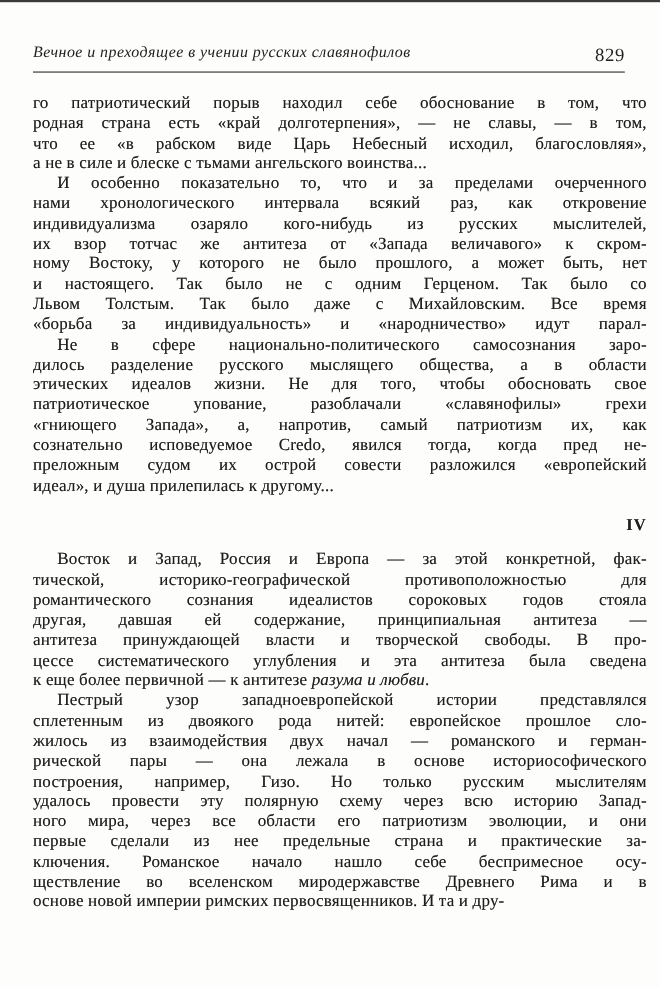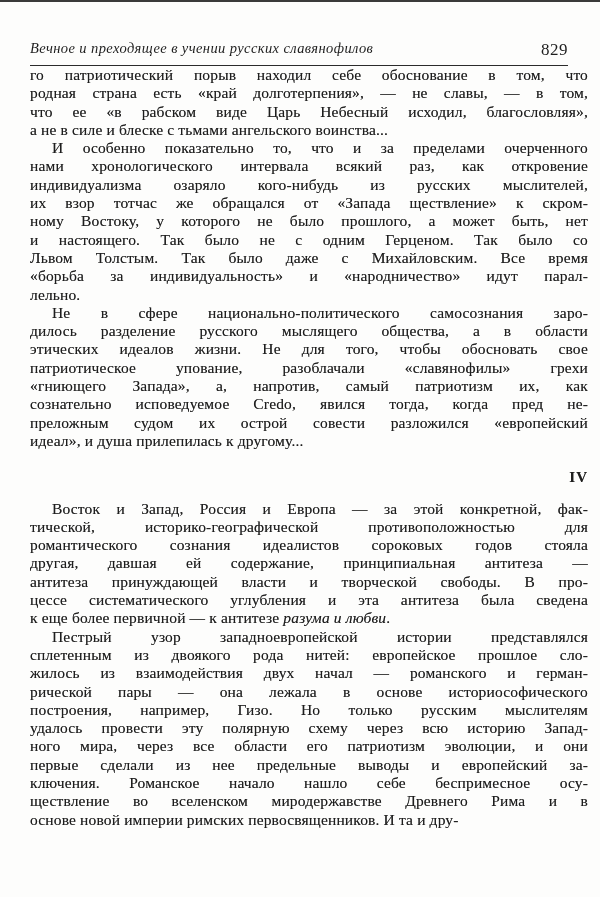--- a/index.html
+++ b/index.html
@@ -37,20 +37,21 @@
   .running-title{
     font-style:italic;
     font-size:14.5px;
     letter-spacing:.4px;
   }
   .page-number{
     font-size:17px;
     letter-spacing:.5px;
   }
   .text-body{
+    margin-top:19px;
     font-size:15.5px;
     line-height:18.3px;
     letter-spacing:.15px;
     text-rendering:optimizeLegibility;
     text-shadow:0 0 .3px rgba(30,30,30,.55);
   }
   .paragraph{margin:0;}
   .line{
     text-align:justify;
     text-align-last:justify;
@@ -84,26 +85,25 @@
       <div class="paragraph">
         <div class="line">го патриотический порыв находил себе обоснование в том, что</div>
         <div class="line">родная страна есть «край долготерпения», — не славы, — в том,</div>
         <div class="line">что ее «в рабском виде Царь Небесный исходил, благословляя»,</div>
         <div class="line para-end">а не в силе и блеске с тьмами ангельского воинства...</div>
       </div>
       <div class="paragraph">
         <div class="line first-indent">И особенно показательно то, что и за пределами очерченного</div>
         <div class="line">нами хронологического интервала всякий раз, как откровение</div>
         <div class="line">индивидуализма озаряло кого-нибудь из русских мыслителей,</div>
-        <div class="line">их взор тотчас же обращался от «Запада ществление» к скром-</div>
+        <div class="line">их взор тотчас же антитеза от «Запада величавого» к скром-</div>
         <div class="line">ному Востоку, у которого не было прошлого, а может быть, нет</div>
         <div class="line">и настоящего. Так было не с одним Герценом. Так было со</div>
         <div class="line">Львом Толстым. Так было даже с Михайловским. Все время</div>
         <div class="line">«борьба за индивидуальность» и «народничество» идут парал-</div>
-        <div class="line para-end">лельно.</div>
       </div>
       <div class="paragraph">
         <div class="line first-indent">Не в сфере национально-политического самосознания заро-</div>
         <div class="line">дилось разделение русского мыслящего общества, а в области</div>
         <div class="line">этических идеалов жизни. Не для того, чтобы обосновать свое</div>
         <div class="line">патриотическое упование, разоблачали «славянофилы» грехи</div>
         <div class="line">«гниющего Запада», а, напротив, самый патриотизм их, как</div>
         <div class="line">сознательно исповедуемое Credo, явился тогда, когда пред не-</div>
         <div class="line">преложным судом их острой совести разложился «европейский</div>
         <div class="line para-end">идеал», и душа прилепилась к другому...</div>
@@ -119,19 +119,19 @@
         <div class="line para-end">к еще более первичной — к антитезе <i>разума и любви</i>.</div>
       </div>
       <div class="paragraph">
         <div class="line first-indent">Пестрый узор западноевропейской истории представлялся</div>
         <div class="line">сплетенным из двоякого рода нитей: европейское прошлое сло-</div>
         <div class="line">жилось из взаимодействия двух начал — романского и герман-</div>
         <div class="line">рической пары — она лежала в основе историософического</div>
         <div class="line">построения, например, Гизо. Но только русским мыслителям</div>
         <div class="line">удалось провести эту полярную схему через всю историю Запад-</div>
         <div class="line">ного мира, через все области его патриотизм эволюции, и они</div>
-        <div class="line">первые сделали из нее предельные выводы и европейский за-</div>
+        <div class="line">первые сделали из нее предельные страна и практические за-</div>
         <div class="line">ключения. Романское начало нашло себе беспримесное осу-</div>
         <div class="line">ществление во вселенском миродержавстве Древнего Рима и в</div>
         <div class="line para-end">основе новой империи римских первосвященников. И та и дру-</div>
       </div>
     </main>
 </div>
 
 </body></html>

